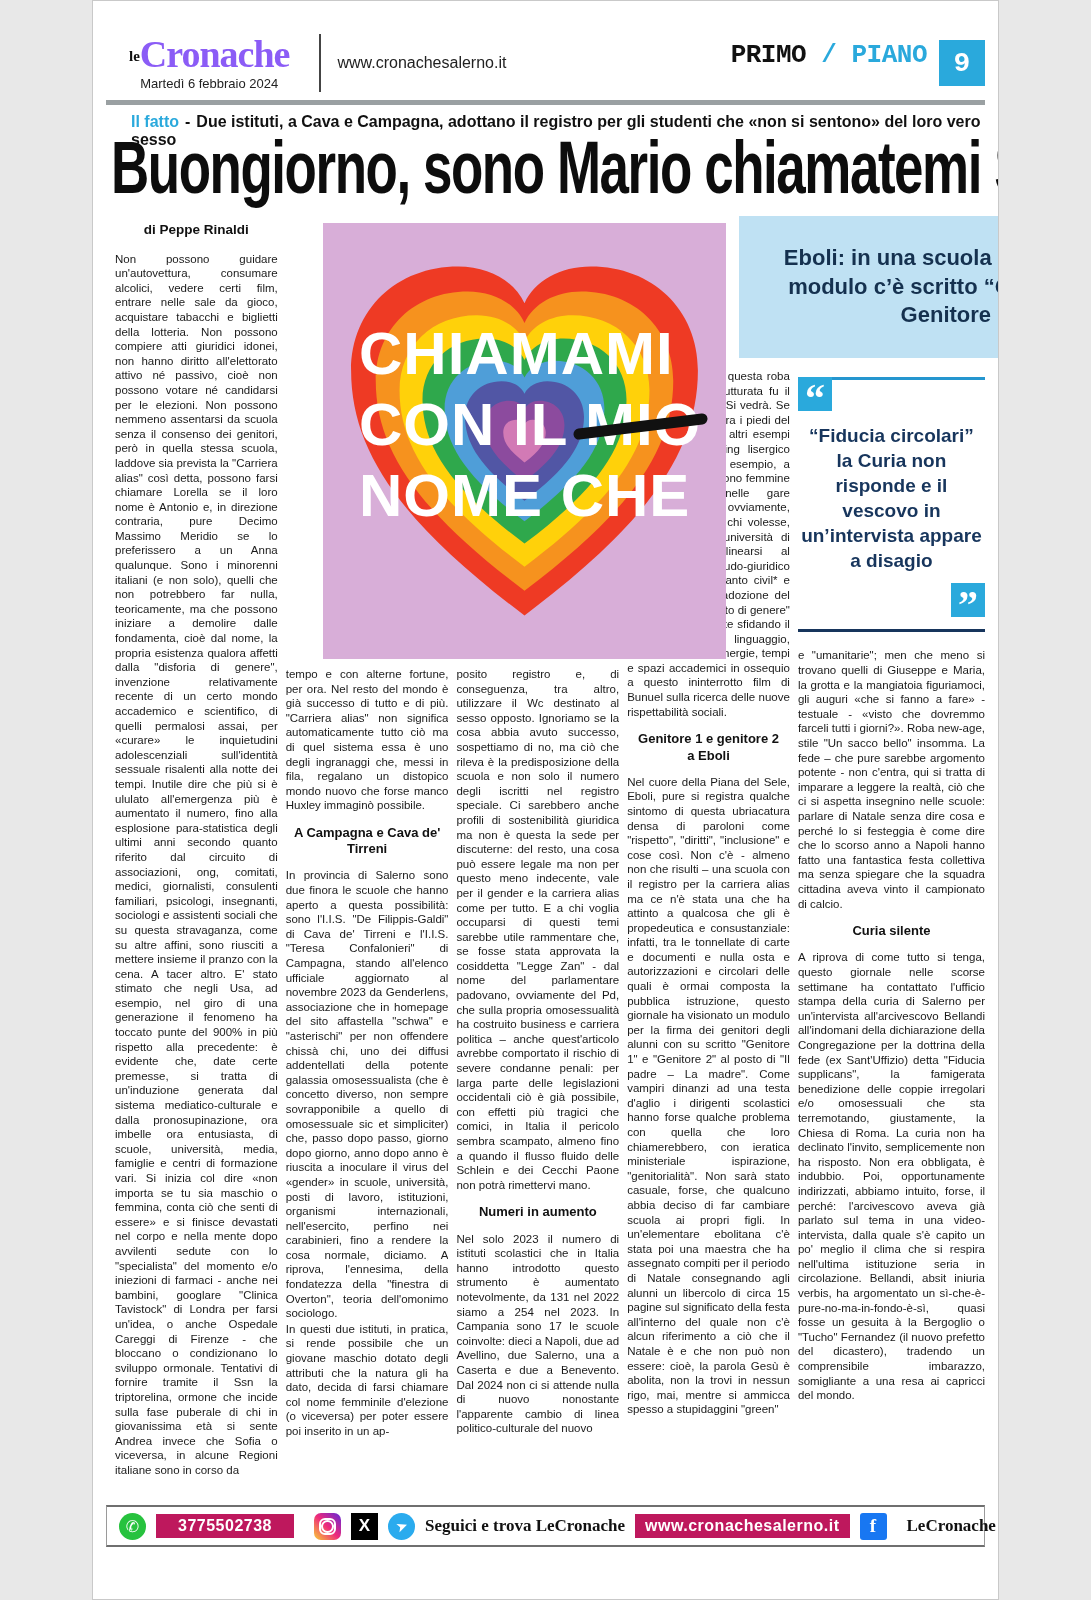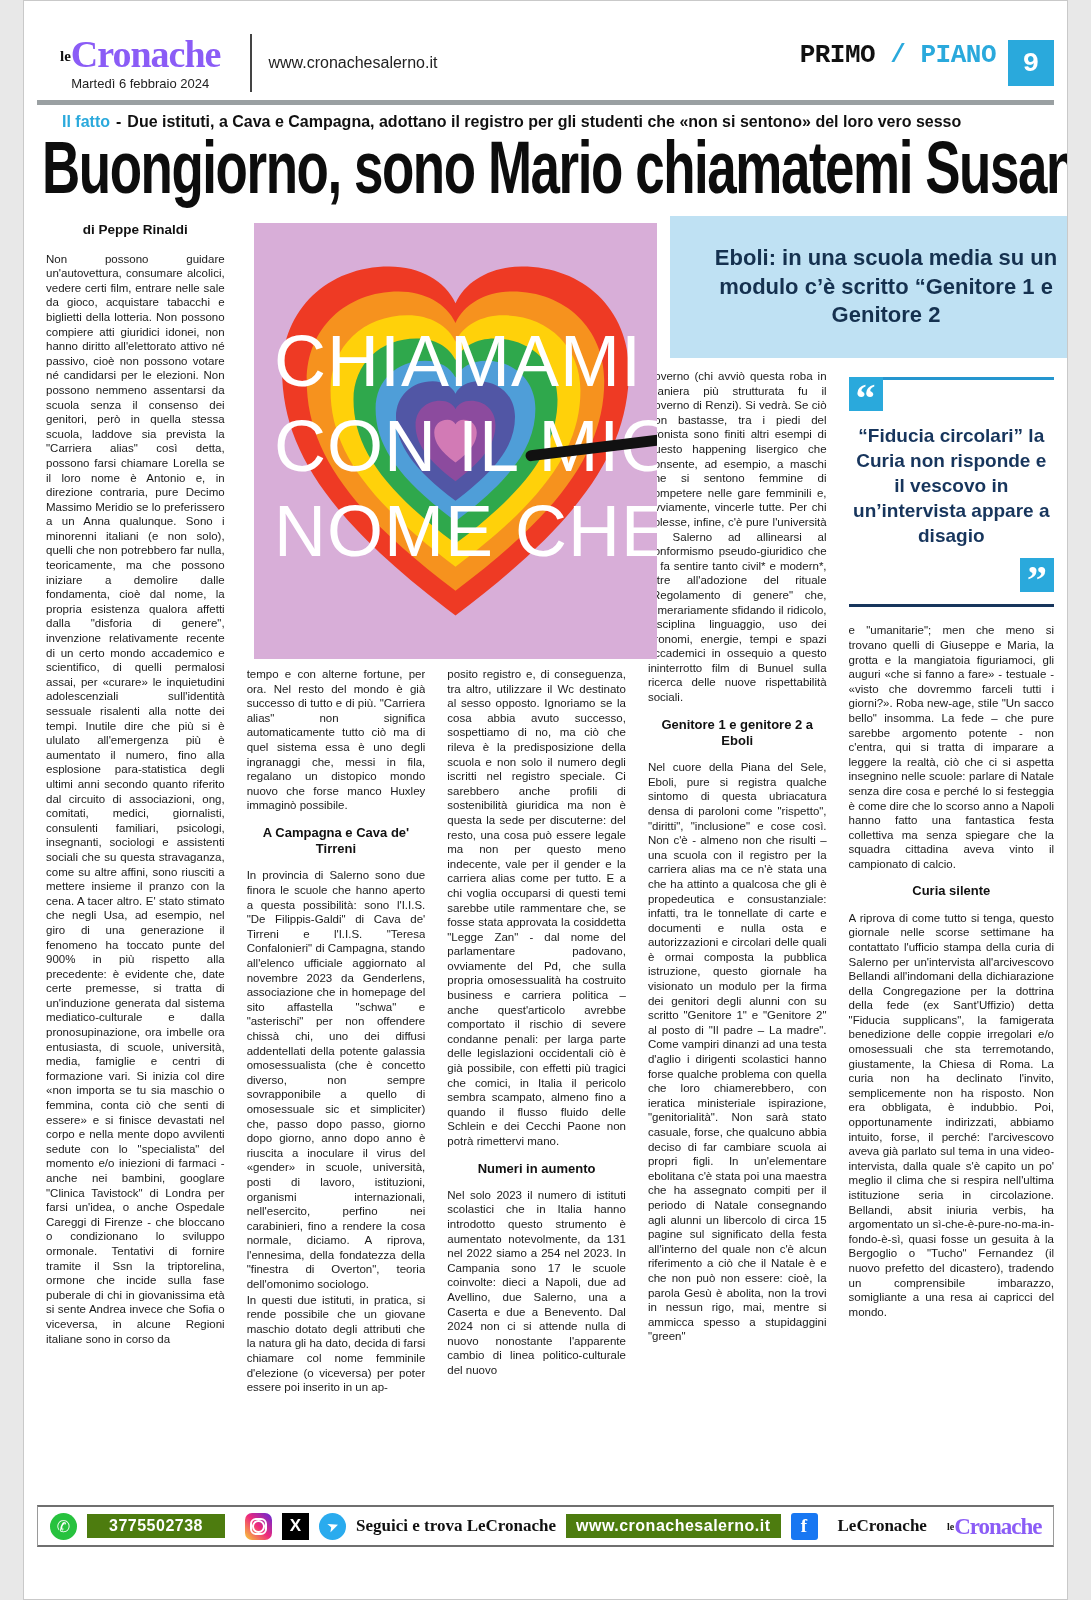--- a/index.html
+++ b/index.html
@@ -1,17 +1,17 @@
 <!DOCTYPE html>
 <html lang="it"><head>
 <meta charset="utf-8">
 <style>
   * { margin:0; padding:0; box-sizing:border-box; }
   body { background:#e8e8e8; font-family:"Liberation Sans", sans-serif; }
-  .page { position:relative; width:1045px; height:1600px; margin:0 auto; background:#fff;
+  .page { position:relative; width:907px; height:1600px; margin:0 auto; background:#fff;
           border:1px solid #c9c9c9; overflow:hidden;padding-left:12px; }
 
   
   .masthead { position:absolute; top:30px; left:22px; right:13px; height:64px;
               display:flex; align-items:center; }
   .logo-block { display:flex; flex-direction:column; align-items:center; padding:0 14px; }
   .logo-line { display:flex; align-items:flex-start; line-height:1; }
   .logo-le { font-family:"Liberation Serif", serif; font-weight:bold; font-size:15px; color:#111; margin-top:14px; }
   .logo-name { font-family:"Liberation Serif", serif; font-weight:bold; font-size:38px; color:#8b5cf6; letter-spacing:-1px; }
   .masthead-date { font-size:13px; color:#222; margin-top:3px; }
@@ -33,37 +33,37 @@
   .kicker-sep { color:#111; margin-right:6px; }
   .kicker-text { color:#111; }
 
   
   .headline { position:absolute; top:130px; left:18px; width:1490px;
               font-size:74px; font-weight:bold; color:#0d0d0d; letter-spacing:-2px;
               white-space:nowrap; transform:scaleX(0.715); transform-origin:left top; line-height:1; }
 
   
   .main { position:absolute; top:208px; left:22px; right:13px; height:1294px; }
-  .cols { display:flex; gap:22px; height:100%; }
+  .cols { display:flex; gap:8px; height:100%; }
   .col { flex:1; overflow:hidden; font-size:11.5px; line-height:14.6px; color:#1a1a1a;
          text-align:justify; hyphens:auto; }
   .col-5 { flex:1.15; }
   .col p { margin-bottom:1px; }
   .byline { text-align:center; font-weight:bold; font-size:13.5px; color:#111; margin:14px 0 14px; }
   .section-heading { text-align:center; font-weight:bold; font-size:13px; color:#111;
                      margin:12px 8px 11px; line-height:1.25; }
   .pad-img { padding-top:458px; }
   .pad-box { padding-top:160px; }
 
   
   .heart-image { position:absolute; left:208px; top:14px; width:403px; height:436px;
                  background:#d8aed8; overflow:hidden; }
   .heart-image svg { position:absolute; inset:0; }
-  .heart-text { position:absolute; left:20px; top:96px; width:100%;
-                font-weight:normal; font-size:72px; line-height:1.18; letter-spacing:1px;
+  .heart-text { position:absolute; left:36px; top:96px; width:100%;
+                font-weight:bold; font-size:60px; line-height:1.18; letter-spacing:1px;
                 color:#fff; white-space:nowrap; }
   .struck { position:relative; display:inline-block; }
   .struck::after { content:""; position:absolute; left:-10%; right:-6%; top:44%; height:11px;
                    background:#111; border-radius:6px; transform:rotate(-7deg); }
 
   
   .blue-box { position:absolute; left:624px; top:7px; width:432px; height:142px;
               background:#bfe1f3; display:flex; align-items:center; justify-content:center;
               padding:10px 24px; }
   .blue-box-text { font-size:22px; font-weight:bold; color:#15314f; text-align:center; line-height:1.3; }
@@ -80,21 +80,21 @@
                     line-height:1.32; margin:12px 2px 10px; }
   .quote-box-bottom { display:flex; justify-content:flex-end; }
 
   
   .footer { position:absolute; top:1504px; left:13px; right:13px; height:42px;
             border:1px solid #9a9a9a; border-top:2px solid #6f6f6f; border-bottom:2px solid #6f6f6f;
             display:flex; align-items:center; padding:0 12px; gap:10px; background:#fff; }
   .ic { width:27px; height:27px; display:flex; align-items:center; justify-content:center;
         flex:0 0 auto; color:#fff; }
   .ic-wa { background:#27c23e; border-radius:50%; font-size:16px; }
-  .cyan-pill { background:#4d7c0f; color:#fff; font-weight:bold; font-size:16px;
+  .cyan-pill { background:#be185d; color:#fff; font-weight:bold; font-size:16px;
                padding:3px 22px; letter-spacing:0.5px; }
   .cyan-pill.url { padding:3px 10px; }
   .ic-ig { background:linear-gradient(45deg,#f9ce34,#ee2a7b,#6228d7); border-radius:7px; position:relative; }
   .ic-ig::before { content:""; position:absolute; inset:5px; border:2px solid #fff; border-radius:6px; }
   .ic-ig::after { content:""; position:absolute; width:9px; height:9px; border:2px solid #fff;
                   border-radius:50%; left:7px; top:7px; }
   .ic-x { background:#000; font-weight:bold; font-size:17px; }
   .ic-tg { background:#2aabee; border-radius:50%; font-size:14px; }
   .ic-tg span { transform:rotate(-20deg); display:inline-block; }
   .ic-fb { background:#1877f2; border-radius:3px; font-family:"Liberation Serif", serif;

